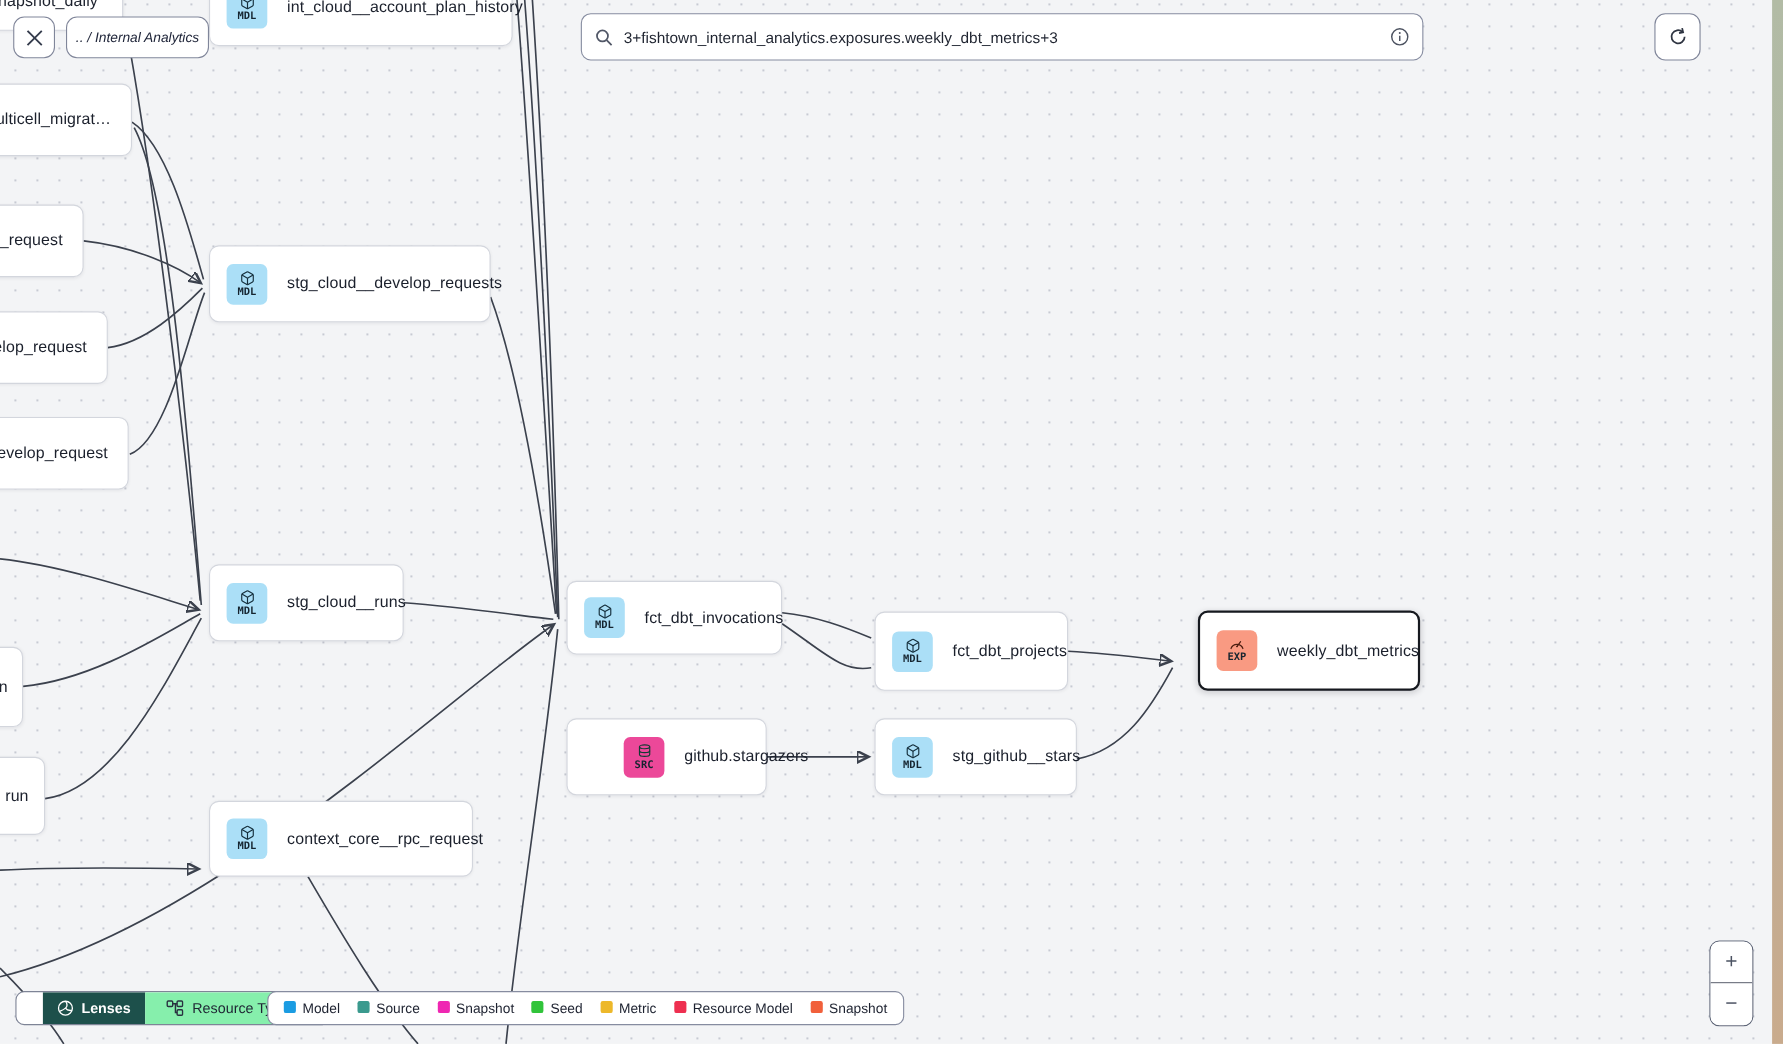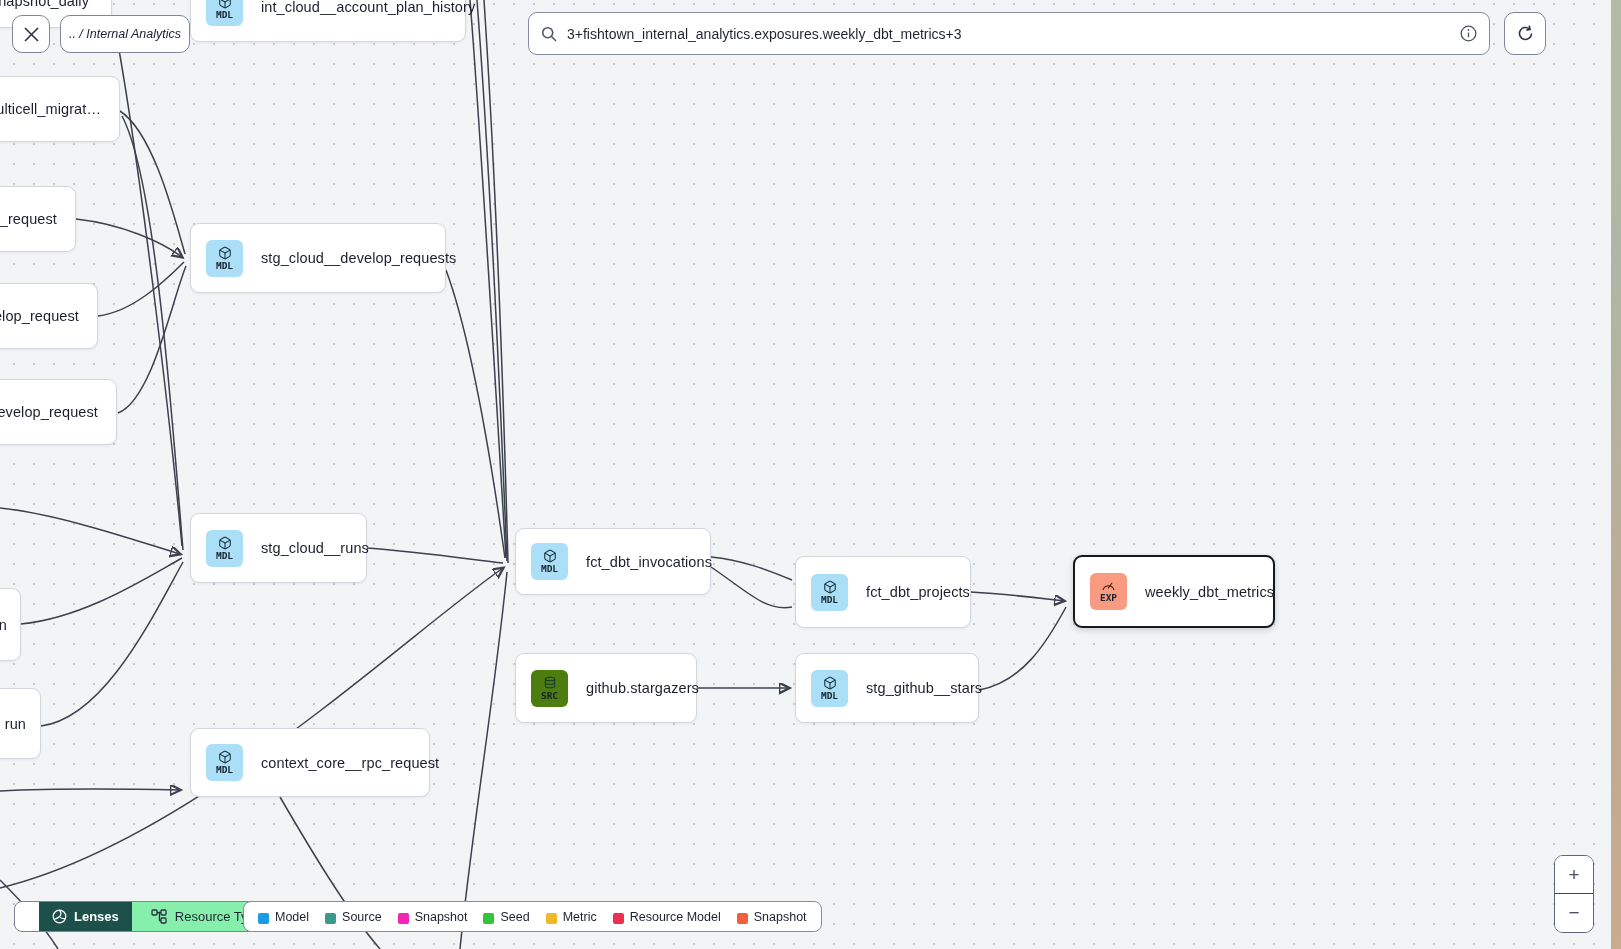--- a/index.html
+++ b/index.html
@@ -21,52 +21,52 @@
   svg.edges path { fill:none; stroke:#3b414d; stroke-width:1.5px; }
 
   
   .node {
     position:absolute; z-index:2;
     background:#ffffff; border:1px solid #d3d6dd; border-radius:9px;
     display:flex; align-items:center; gap:18px; padding-left:15px;
     box-shadow:0 1px 3px rgba(20,24,36,.06);
     cursor:pointer;
   }
-  .node.selected { border:2px solid #16191f; box-shadow:0 2px 6px rgba(20,24,36,.18); }
+  .node.selected { border:2px solid #16191f; box-shadow:0 2px 6px rgba(20,24,36,.18);margin-left:16px; }
   .node.cut { justify-content:flex-end; padding-left:0; }
   .node-label { font-size:14.5px; color:#1b202c; letter-spacing:.1px; white-space:nowrap; }
   .badge {
     width:37px; height:37px; border-radius:6px; flex:0 0 auto;
     display:flex; flex-direction:column; align-items:center; justify-content:center;
     color:#142633;
   }
   .badge .btxt {
     font-family:"DejaVu Sans Mono", monospace; font-size:9.5px; font-weight:bold;
     line-height:10px; margin-top:1px; color:#15242f;
   }
   .badge svg { display:block; }
   .badge.model    { background:#abdff7; }
-  .badge.source   { background:#4d7c0f; }
+  .badge.source   { background:#ec4899;margin-left:36px; }
   .badge.exposure { background:#f99a82; }
 
   
   .topbtn {
     position:absolute; z-index:10; background:#fff;
     border:1px solid #80869a; border-radius:10px;
     display:flex; align-items:center; justify-content:center;
     color:#2c3342; cursor:pointer;font-style:italic;
   }
   #close-btn  { left:12px; top:15px; width:38px; height:38px; }
   #close-btn svg { stroke:#343b4c; }
   #breadcrumb { left:60px; top:15px; width:130px; height:38px;
     font-size:12.5px; color:#20263a; }
 
   
   #search-wrap {
-    position:absolute; z-index:10; left:528px; top:12px; width:962px; height:43px;
+    position:absolute; z-index:10; left:528px; top:12px; width:766px; height:43px;
     background:#fff; border:1px solid #868ca0; border-radius:9px;
     display:flex; align-items:center; padding:0 12px; gap:10px;
   }
   #search-input {
     flex:1; border:none; outline:none; font-size:14px; color:#1f2430;
     font-family:"Liberation Sans", sans-serif; background:transparent;
   }
   #info-icon { flex:0 0 auto; color:#4c5260; cursor:pointer; display:flex; }
   #refresh-btn { left:1504px; top:12px; width:42px; height:43px; }
 
@@ -83,21 +83,21 @@
   #resource-type-btn {
     display:flex; align-items:center; gap:8px; padding:0 19px;
     background:#86efac; color:#1e2433; font-size:13px; cursor:pointer;
   }
   
   #legend {
     position:absolute; z-index:20; left:243px; top:901px; height:31px;
     background:#fff; border:1px solid #868ca0; border-radius:8px;
     display:flex; align-items:center; gap:16px; padding:0 14px;
   }
-  .legend-item { display:flex; align-items:flex-end; gap:6px; font-size:12.5px; color:#1d2230; }
+  .legend-item { display:flex; align-items:flex-start; gap:6px; font-size:12.5px; color:#1d2230; }
   .legend-swatch { width:11px; height:11px; border-radius:2px; display:inline-block; }
 
   
   #zoom-ctl {
     position:absolute; z-index:20; left:1554px; top:855px; width:40px;
     background:#fff; border:1px solid #5f6678; border-radius:9px; overflow:hidden;
     display:flex; flex-direction:column;
   }
   .zoom-btn {
     height:38px; display:flex; align-items:center; justify-content:center;

